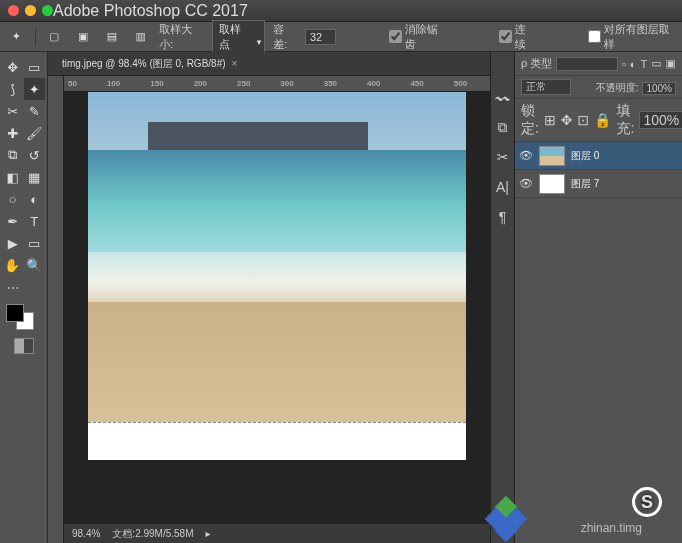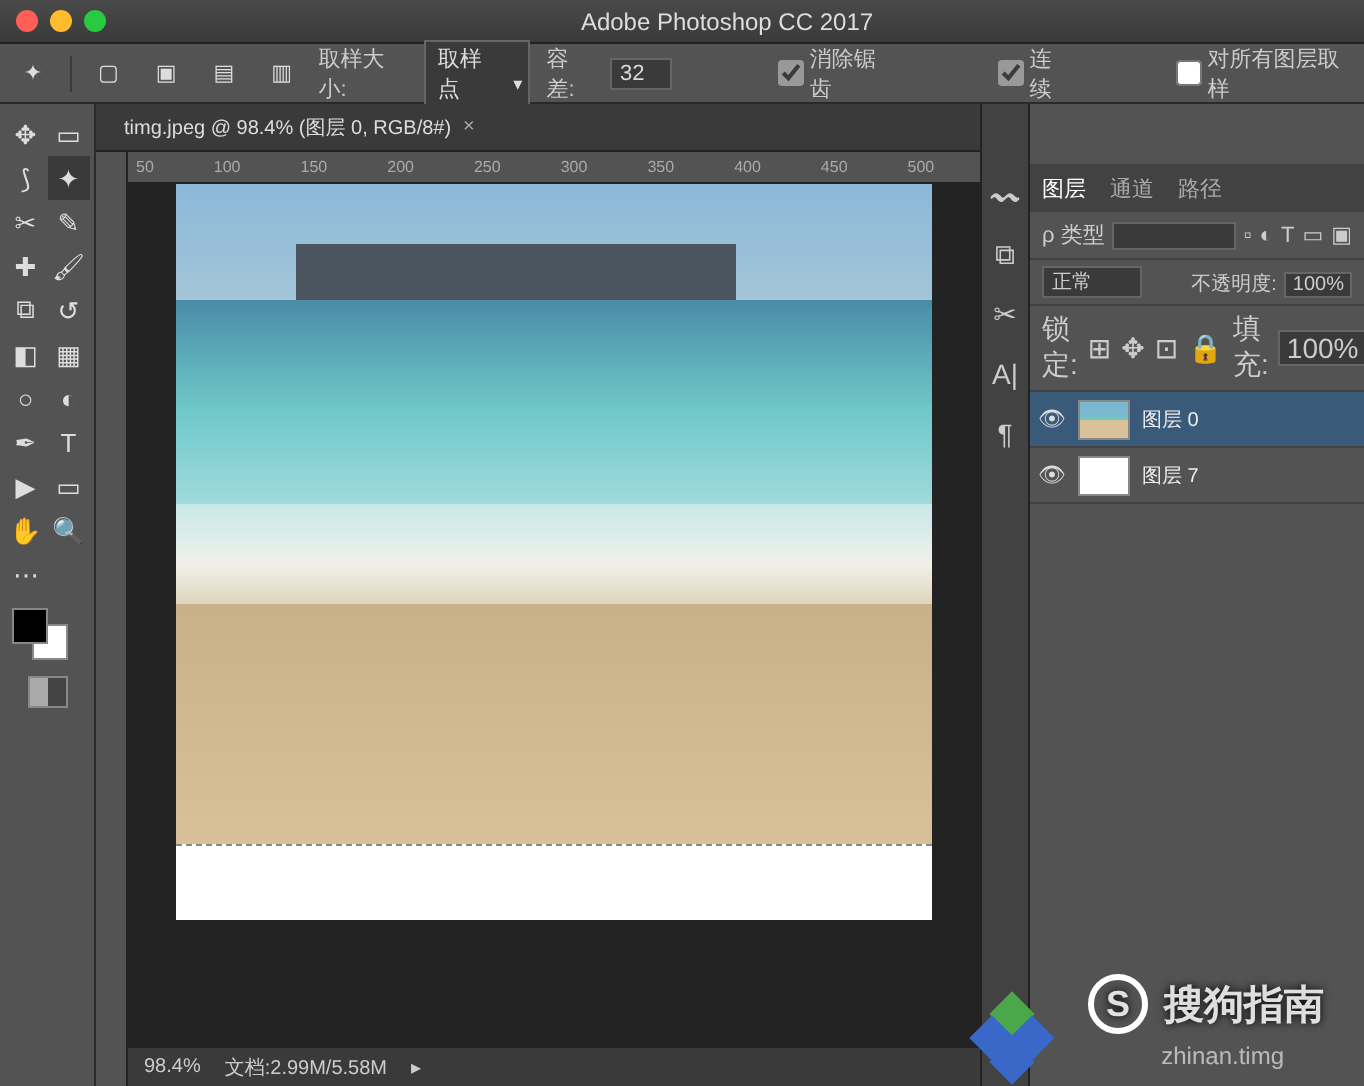--- a/index.html
+++ b/index.html
@@ -5,21 +5,21 @@
 * { margin: 0; padding: 0; box-sizing: border-box; font-family: "Microsoft YaHei", Arial, sans-serif; }
 body { background: #1a1a1a; width: 682px; height: 543px; overflow: hidden; position: relative; color: #ccc; font-size: 11px; }
 
 
 .titlebar { height: 22px; background: linear-gradient(#4a4a4a, #3a3a3a); display: flex; align-items: center; padding: 0 8px; border-bottom: 1px solid #222; }
 .traffic { display: flex; gap: 6px; }
 .traffic span { width: 11px; height: 11px; border-radius: 50%; }
 .tl-close { background: #ff5f57; }
 .tl-min { background: #ffbd2e; }
 .tl-max { background: #28ca42; }
-.title { flex: 1; text-align: center; color: #ddd; font-size: 12px; }
+.title { flex: 1; color: #ddd; font-size: 16px; }
 
 
 .optbar { height: 30px; background: #535353; display: flex; align-items: center; padding: 0 6px; gap: 8px; border-bottom: 1px solid #2a2a2a; font-size: 11px; }
 .optbar .tool-icon { width: 22px; height: 22px; display: flex; align-items: center; justify-content: center; color: #ddd; }
 .optbar .sep { width: 1px; height: 18px; background: #3a3a3a; }
 .optbar label { color: #ccc; }
 .optbar .dropdown { background: #3a3a3a; border: 1px solid #666; padding: 1px 14px 1px 6px; position: relative; color: #ddd; }
 .optbar .dropdown:after { content: "▾"; position: absolute; right: 3px; font-size: 9px; }
 .optbar .numfield { background: #3a3a3a; border: 1px solid #666; width: 32px; padding: 1px 4px; color: #ddd; }
 .optbar input[type=checkbox] { accent-color: #999; }
@@ -40,21 +40,21 @@
 
 
 .docarea { flex: 1; background: #2a2a2a; display: flex; flex-direction: column; position: relative; }
 .doctabs { height: 24px; background: #3a3a3a; display: flex; align-items: center; padding-left: 6px; border-bottom: 1px solid #222; }
 .doctab { color: #ddd; font-size: 10px; padding: 0 8px; display: flex; align-items: center; gap: 6px; }
 .doctab .closex { color: #aaa; font-size: 10px; }
 
 .rulers-canvas { flex: 1; display: flex; position: relative; }
 .ruler-v { width: 16px; background: #535353; border-right: 1px solid #222; }
 .canvas-col { flex: 1; display: flex; flex-direction: column; }
-.ruler-h { height: 16px; background: #535353; border-bottom: 1px solid #222; display: flex; align-items: center; padding-left: 4px; font-size: 8px; color: #aaa; overflow: hidden; gap: 30px; }
+.ruler-h { height: 16px; background: #535353; border-bottom: 1px solid #222; display: flex; align-items: center; padding-left: 4px; font-size: 8px; color: #aaa; overflow: hidden; gap: 30px; font-weight: bold; }
 .canvas-wrap { flex: 1; background: #232323; display: flex; align-items: flex-start; justify-content: center; padding-top: 0; overflow: hidden; }
 .canvas { width: 378px; height: 368px; background: #fff; position: relative; }
 .canvas .sky { position: absolute; top: 0; left: 0; right: 0; height: 70px; background: linear-gradient(#8bb8d8, #a8c8d8); }
 .canvas .pier { position: absolute; top: 30px; left: 60px; width: 220px; height: 28px; background: #4a5560; }
 .canvas .sea { position: absolute; top: 58px; left: 0; right: 0; height: 110px; background: linear-gradient(#4a8ba8, #6fc8c8, #a8dde0); }
 .canvas .foam { position: absolute; top: 160px; left: 0; right: 0; height: 60px; background: linear-gradient(#c8e8e8, #f0f0e8, #d8c8a8); }
 .canvas .sand { position: absolute; top: 210px; left: 0; right: 0; bottom: 38px; background: linear-gradient(#c8b088, #d8c098); }
 .canvas .whiteext { position: absolute; bottom: 0; left: 0; right: 0; height: 38px; background: #fff; border-top: 1px dashed #888; }
 
 .statusbar { height: 20px; background: #3a3a3a; display: flex; align-items: center; padding: 0 8px; gap: 12px; font-size: 10px; color: #ccc; border-top: 1px solid #222; }
@@ -229,25 +229,20 @@
 
   <div class="dock">
     <div class="dicon">〰</div>
     <div class="dicon">⧉</div>
     <div class="dicon">✂</div>
     <div class="dicon">A|</div>
     <div class="dicon">¶</div>
   </div>
 
   <div class="rpanel">
-    <div class="paneltabs">
-      <span class="act">图层</span>
-      <span>通道</span>
-      <span>路径</span>
-    </div>
     <div class="filterrow">
       <span>ρ 类型</span>
       <div class="search"></div>
       <span>▫</span>
       <span>◐</span>
       <span>T</span>
       <span>▭</span>
       <span>▣</span>
     </div>
     <div class="blendrow">
@@ -274,21 +269,20 @@
         <span class="eye">👁</span>
         <div class="thumb white"></div>
         <span class="lname">图层 7</span>
       </div>
     </div>
   </div>
 </div>
 
 <div class="watermark">
   <div class="slogo">S</div>
-  <span>搜狗指南</span>
 </div>
 <div class="wmsquares">
   <span class="s1"></span>
     <span class="s2"></span>
     <span class="s3"></span>
     <span class="s4"></span>
 </div>
 <div class="wm2">zhinan.timg</div>
 
 </body></html>

